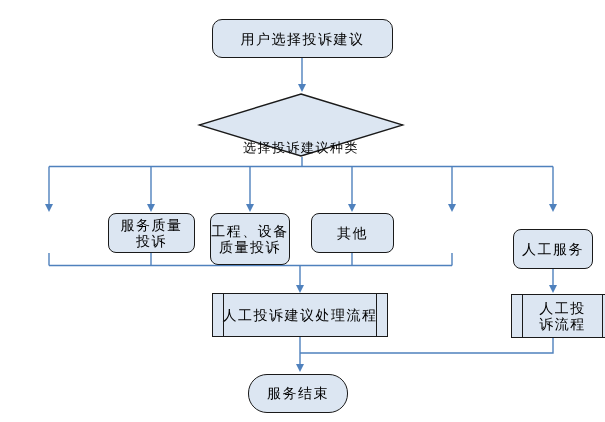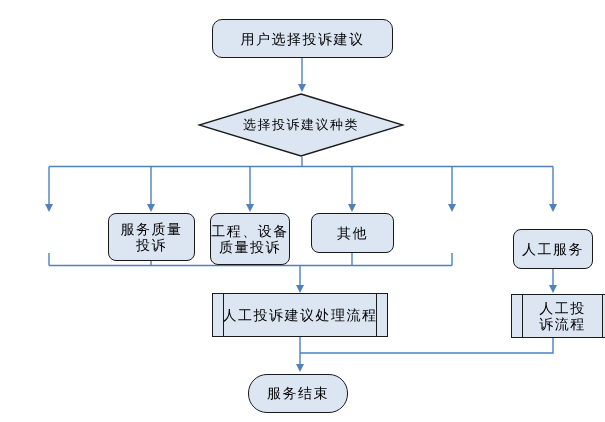--- a/index.html
+++ b/index.html
@@ -29,21 +29,21 @@
   .rounded-sm{border-radius:8px;}
   .terminator{border-radius:19px;font-family:Liberation Serif, serif;}
   .subprocess{border-radius:0;}
   .subprocess::before,.subprocess::after{
     content:"";position:absolute;top:0;bottom:0;width:0;
     border-left:1.5px solid var(--shape-border);
   }
   .subprocess::before{left:10px;}
   .subprocess::after{right:10px;}
   .diamond-wrap{
-    position:absolute;display:flex;align-items:center;justify-content:center;
+    position:absolute;display:flex;align-items:flex-end;justify-content:center;
     text-align:center;background:transparent;border:none;
   }
   .diamond-wrap svg{position:absolute;left:0;top:0;width:100%;height:100%;}
   .diamond-wrap .label{position:relative;font-size:13px;letter-spacing:1.5px;color:var(--text);}
 </style>
 </head>
 <body>
 
 <div class="canvas">
 
@@ -88,21 +88,21 @@
   </div>
 
   <div class="diamond-wrap" style="left:197px;top:93px;width:208px;height:64px">
     <svg viewBox="0 0 208 64" preserveAspectRatio="none">
       <polygon points="104,1 206,32 104,63 2,32" fill="var(--shape-fill)" stroke="var(--shape-border)" stroke-width="1.4"></polygon>
     </svg>
     <span class="label">选择投诉建议种类</span>
   </div>
 
 
-  <div class="node rounded-sm" style="left:108px;top:213px;width:87px;height:48px">
+  <div class="node rounded-sm" style="left:108px;top:213px;width:87px;height:40px">
     <span class="label">服务质量
 投诉</span>
   </div>
 
   <div class="node rounded-sm" style="left:210px;top:213px;width:80px;height:52px">
     <span class="label">工程、设备
 质量投诉</span>
   </div>
 
   <div class="node rounded-sm" style="left:311px;top:213px;width:83px;height:40px">

